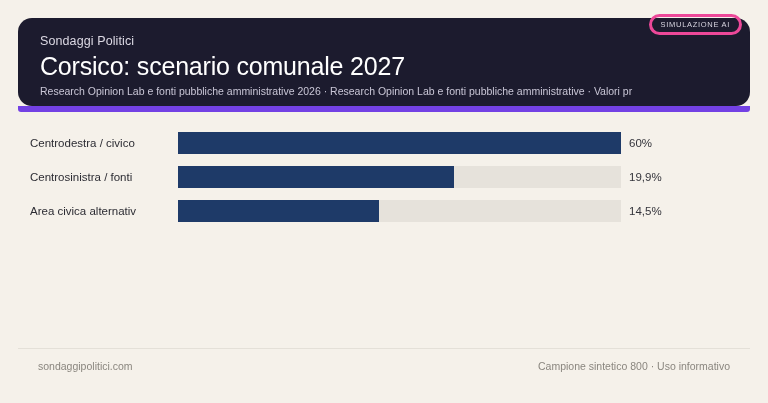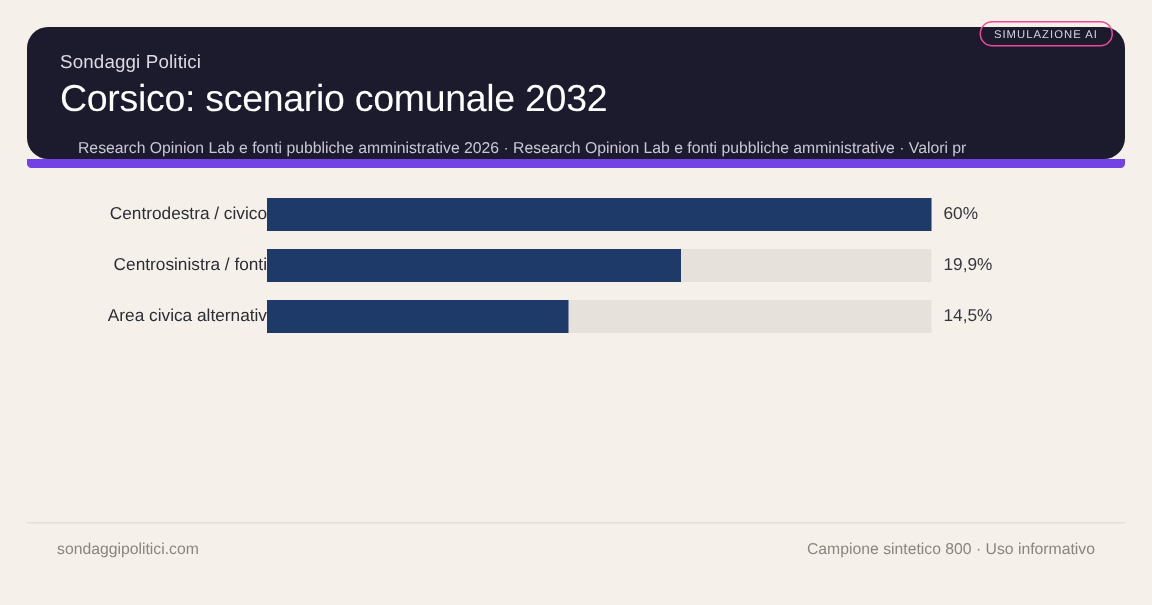--- a/index.html
+++ b/index.html
@@ -50,38 +50,38 @@
     font-weight: 400;
     line-height: 30px;
     letter-spacing: -0.2px;
     margin: 0 0 4px 0;
     white-space: nowrap;
   }
   .subhead {
     color: #C9C6D6;
     font-size: 10.5px;
     line-height: 13px;
-    margin: 12px;
+    margin: 0;
     white-space: nowrap;
     overflow: hidden;
   }
   .accent-bar {
     position: absolute;
     left: 18px;
     top: 106px;
     width: 732px;
     height: 6px;
     background: #7341E4;
     border-radius: 0 0 3px 3px;
   }
   .ai-badge {
     position: absolute;
     right: 8px;
     top: -4px;
-    border: 1px solid #ec4899;
+    border: 3px solid #ec4899;
     background: transparent;
     color: #D8D5E0;
     font-size: 7.5px;
     letter-spacing: 0.7px;
     padding: 3px 9px 3px 9px;
     border-radius: 999px;
     white-space: nowrap;
     z-index: 5;
   }
 
@@ -99,21 +99,20 @@
   }
   .row-label {
     width: 160px;
     flex: 0 0 160px;
     font-size: 11.5px;
     color: #2C2C33;
     padding-left: 12px;
     box-sizing: border-box;
     white-space: nowrap;
     overflow: hidden;
-    text-align: right;
   }
   .track {
     position: relative;
     height: 22px;
     width: 443px;
     background: #E6E2DB;
     flex: 0 0 443px;
   }
   .fill {
     position: absolute;
@@ -159,21 +158,21 @@
   }
 </style>
 </head>
 <body>
 
 <div class="poster">
 
   <div class="header-wrap">
     <div class="header">
       <p class="kicker">Sondaggi Politici</p>
-      <h1 class="headline">Corsico: scenario comunale 2032</h1>
+      <h1 class="headline">Corsico: scenario comunale 2027</h1>
       <p class="subhead">Research Opinion Lab e fonti pubbliche amministrative 2026 · Research Opinion Lab e fonti pubbliche amministrative · Valori pr</p>
     </div>
     <div class="ai-badge">SIMULAZIONE AI</div>
   </div>
 
   <div class="accent-bar"></div>
 
   <div class="chart">
 
     <div class="row">

